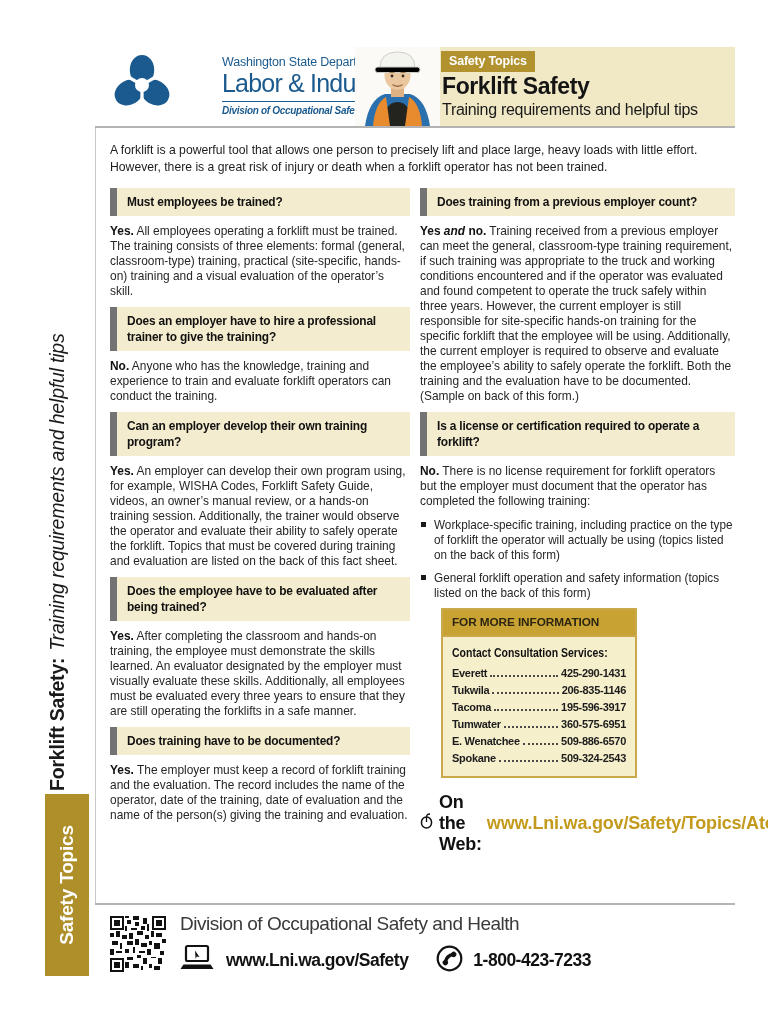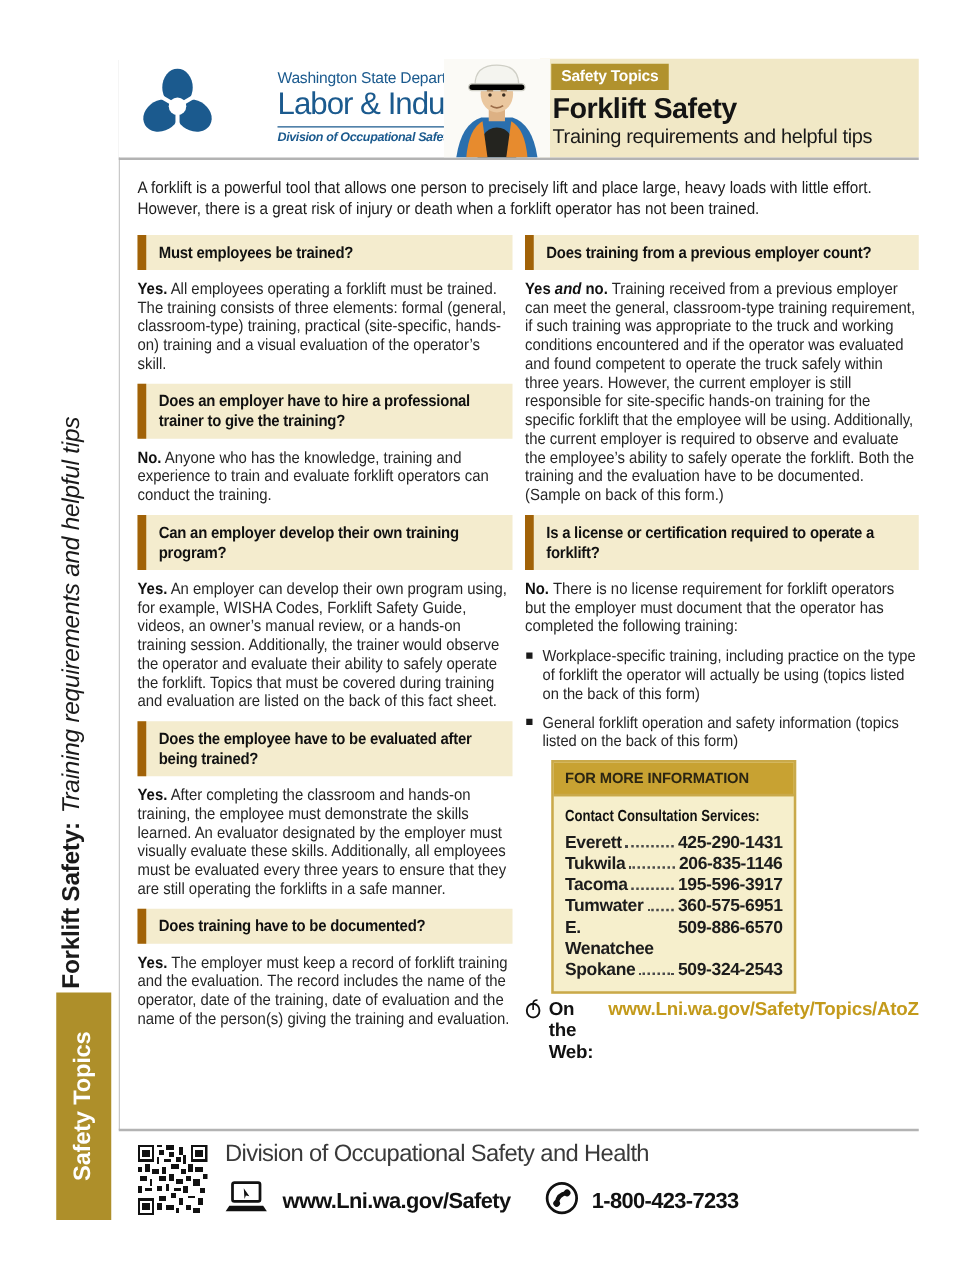--- a/index.html
+++ b/index.html
@@ -43,40 +43,40 @@
   
   .cond{display:inline-block;width:109%;transform:scaleX(0.917);transform-origin:0 0;}
   .cond82{display:inline-block;transform:scaleX(0.82);transform-origin:0 50%;white-space:nowrap;}
   
   .intro{position:absolute;left:110px;top:141px;width:618px;margin:0;font-size:13.3px;line-height:17px;color:#1c1c1c;}
   
   .col{position:absolute;top:188px;}
   .col-left{left:110px;width:300px;}
   .col-right{left:420px;width:315px;}
   .qbox{
-    background:#f4ecce;border-left:7px solid #a16207;padding:6px 6px 6px 10px;
+    background:#f4ecce;border-left:7px solid #737373;padding:6px 6px 6px 10px;
     font-weight:bold;font-size:13px;line-height:16px;color:#111;margin:0 0 7px;letter-spacing:-0.2px;
   }
   .ans{margin:4px 0 9px;font-size:13px;line-height:15px;color:#262626;}
   .ans b{color:#111;}
   .ans .i{font-style:italic;}
   ul.blist{list-style:none;margin:2px 0 0;padding:0;font-size:12.8px;line-height:15px;color:#262626;}
   ul.blist li{position:relative;padding-left:14px;margin:0 0 8px;}
   ul.blist li::before{content:"";position:absolute;left:1px;top:4.5px;width:5px;height:5px;background:#1a1a1a;}
   
   .fmi{width:192px;border:2px solid #c9a94a;background:#f6efcc;margin-top:6px;margin-left:21px;}
   .fmi-head{background:#c8a232;color:#2b2512;font-weight:bold;font-size:11.8px;letter-spacing:-0.1px;
     padding:5px 9px 6px;border-bottom:2px solid #c9a94a;}
   .fmi-body{padding:8px 9px 9px;}
   .fmi-title{font-weight:bold;font-size:12.8px;margin:0 0 5px;color:#111;}
-  .crow{display:flex;align-items:baseline;font-weight:bold;font-size:14px;letter-spacing:-0.3px;line-height:17px;color:#1c1c1c;}
+  .crow{display:flex;align-items:baseline;font-weight:bold;font-size:11px;letter-spacing:-0.3px;line-height:17px;color:#1c1c1c;}
   .crow .leader{flex:1;border-bottom:2px dotted #4a4a4a;margin:0 3px 3px;}
   .crow .phone{white-space:nowrap;}
   
-  .webline{display:flex;align-items:flex-start;margin-top:4px;font-size:15px;letter-spacing:-0.2px;}
+  .webline{display:flex;align-items:center;margin-top:14px;font-size:18px;letter-spacing:-0.2px;}
   .webline .wl-label{font-weight:bold;color:#111;margin:0 5px 0 6px;}
   .webline .wl-url{font-weight:bold;color:#c39a1b;cursor:pointer;}
   
   .qr{position:absolute;left:110px;top:916px;}
   .foot-div{position:absolute;left:180px;top:913px;font-size:19px;letter-spacing:-0.5px;color:#3a3a3a;}
   .foot-row{position:absolute;left:180px;top:944px;display:flex;align-items:center;}
   .foot-row .f-url{font-weight:bold;font-size:17.5px;letter-spacing:-0.5px;color:#111;margin-left:12px;cursor:pointer;}
   .foot-row .f-phone{font-weight:bold;font-size:17.5px;letter-spacing:-0.5px;color:#111;margin-left:10px;}
   .phone-ic{margin-left:28px;}
 </style>

